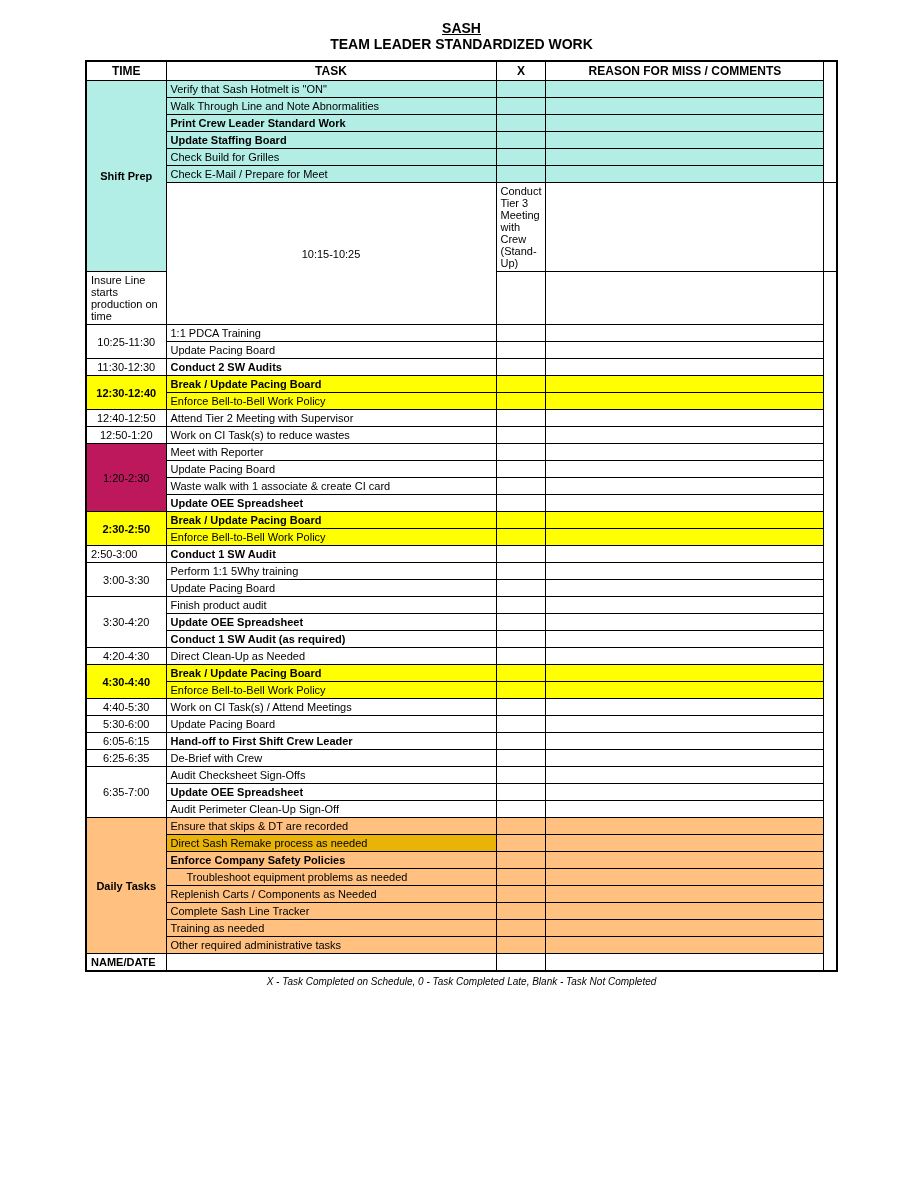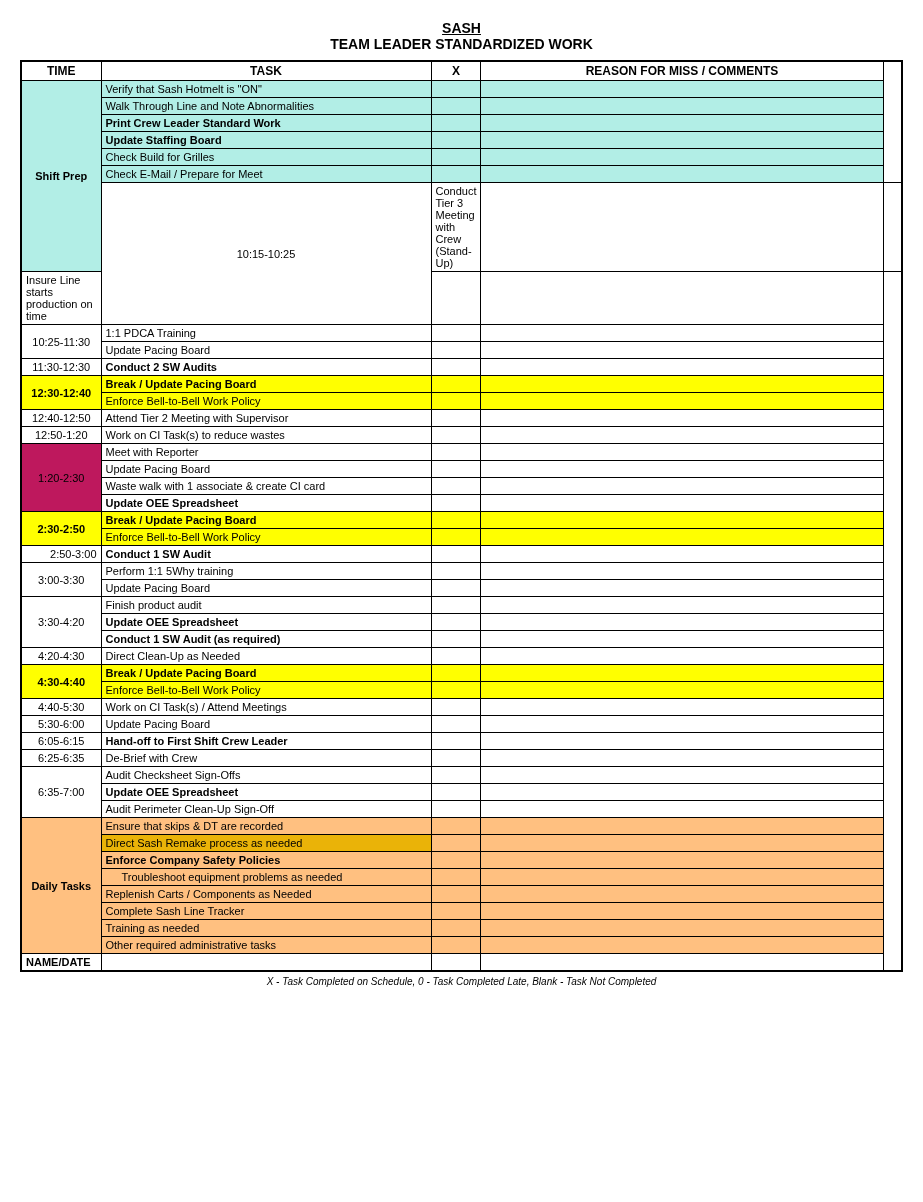--- a/index.html
+++ b/index.html
@@ -5,21 +5,21 @@
     * { margin: 0; padding: 0; box-sizing: border-box; }
     body {
       font-family: Arial, sans-serif;
       font-size: 11px;
       background: #fff;
       display: flex;
       justify-content: center;
       padding: 20px;
     }
     .page {
-      width: 883px;
+      width: 753px;
     }
     .title-section {
       text-align: center;
       margin-bottom: 8px;
     }
     .title-section h1 {
       font-size: 14px;
       font-weight: bold;
       text-decoration: underline;
     }
@@ -180,21 +180,21 @@
           <td style="background-color: rgb(255, 255, 0); font-weight: bold;">Break / Update Pacing Board</td>
           <td style="text-align: center; background-color: rgb(255, 255, 0);"></td>
           <td style="background-color: rgb(255, 255, 0);"></td>
         </tr>
         <tr>
           <td style="background-color: rgb(255, 255, 0);">Enforce Bell-to-Bell Work Policy</td>
           <td style="text-align: center; background-color: rgb(255, 255, 0);"></td>
           <td style="background-color: rgb(255, 255, 0);"></td>
         </tr>
         <tr>
-          <td rowspan="1" style="text-align: right; vertical-align: middle; font-weight: normal; background-color: rgb(255, 255, 255);">2:50-3:00</td>
+          <td rowspan="1" style="text-align: left; vertical-align: middle; font-weight: normal; background-color: rgb(255, 255, 255);">2:50-3:00</td>
           <td style="background-color: rgb(255, 255, 255); font-weight: bold;">Conduct 1 SW Audit</td>
           <td style="text-align: center; background-color: rgb(255, 255, 255);"></td>
           <td style="background-color: rgb(255, 255, 255);"></td>
         </tr>
         <tr>
           <td rowspan="2" style="text-align: center; vertical-align: middle; font-weight: normal; background-color: rgb(255, 255, 255);">3:00-3:30</td>
           <td style="background-color: rgb(255, 255, 255);">Perform 1:1 5Why training</td>
           <td style="text-align: center; background-color: rgb(255, 255, 255);"></td>
           <td style="background-color: rgb(255, 255, 255);"></td>
         </tr>

